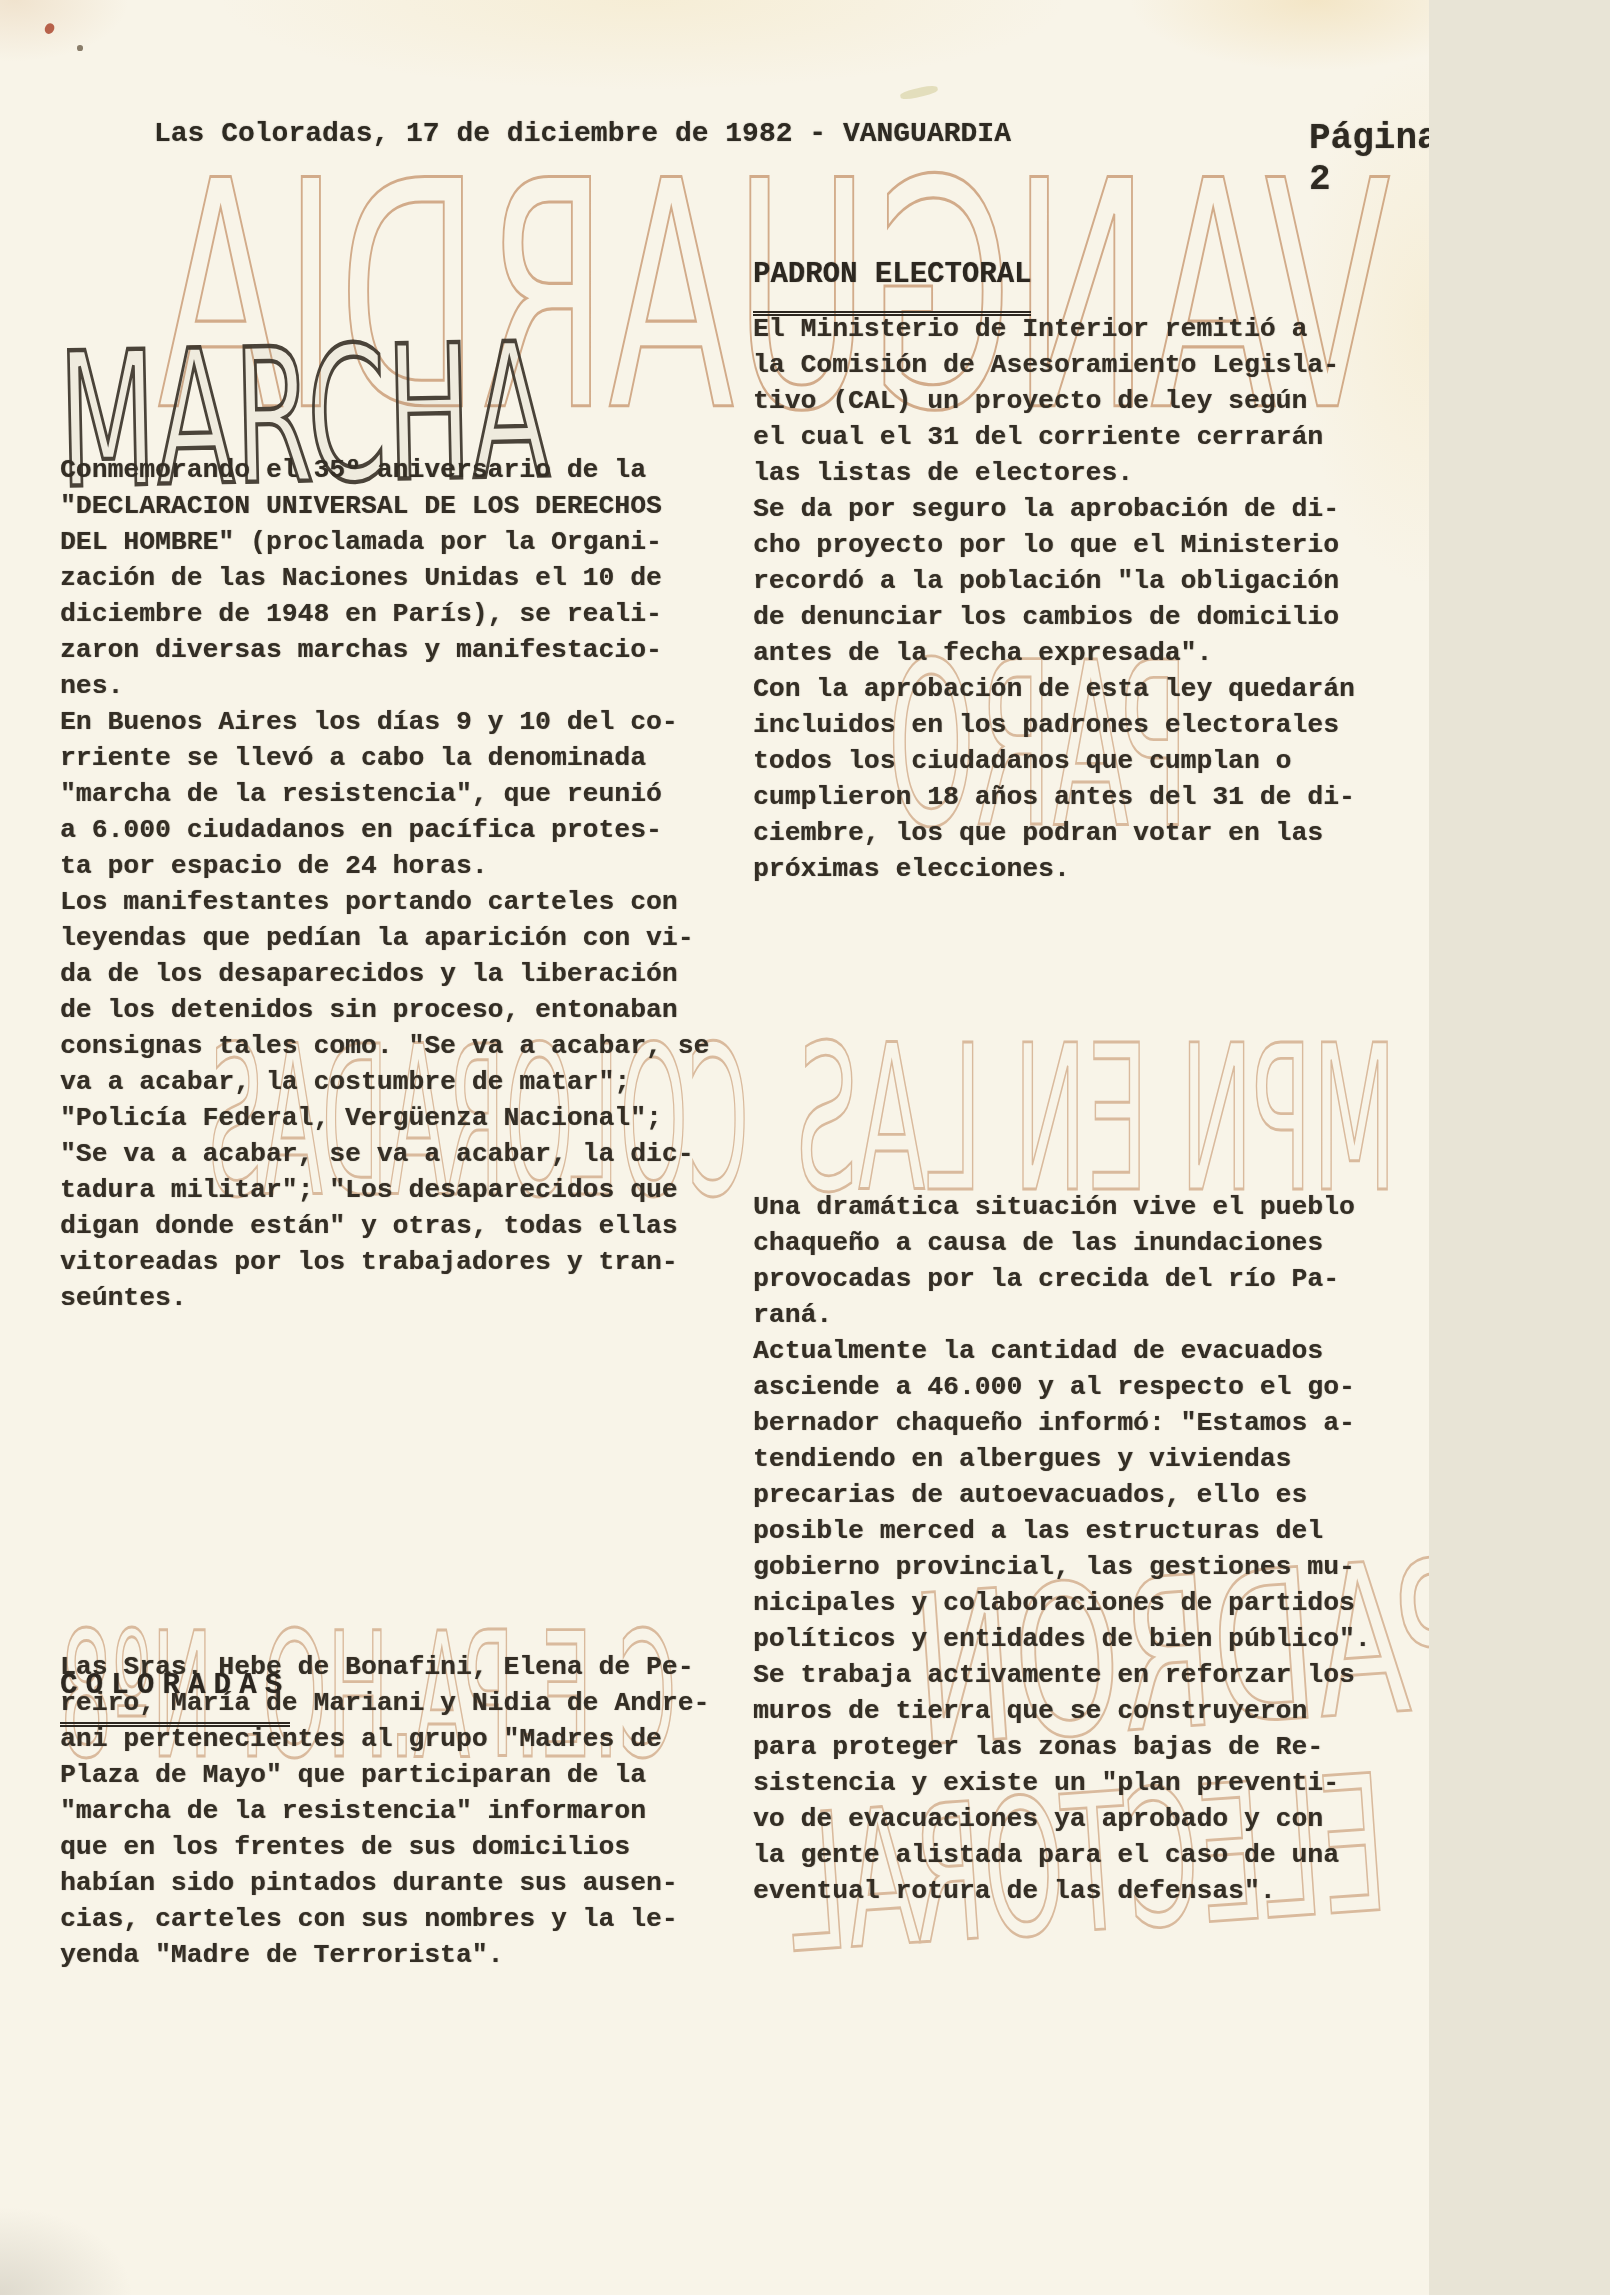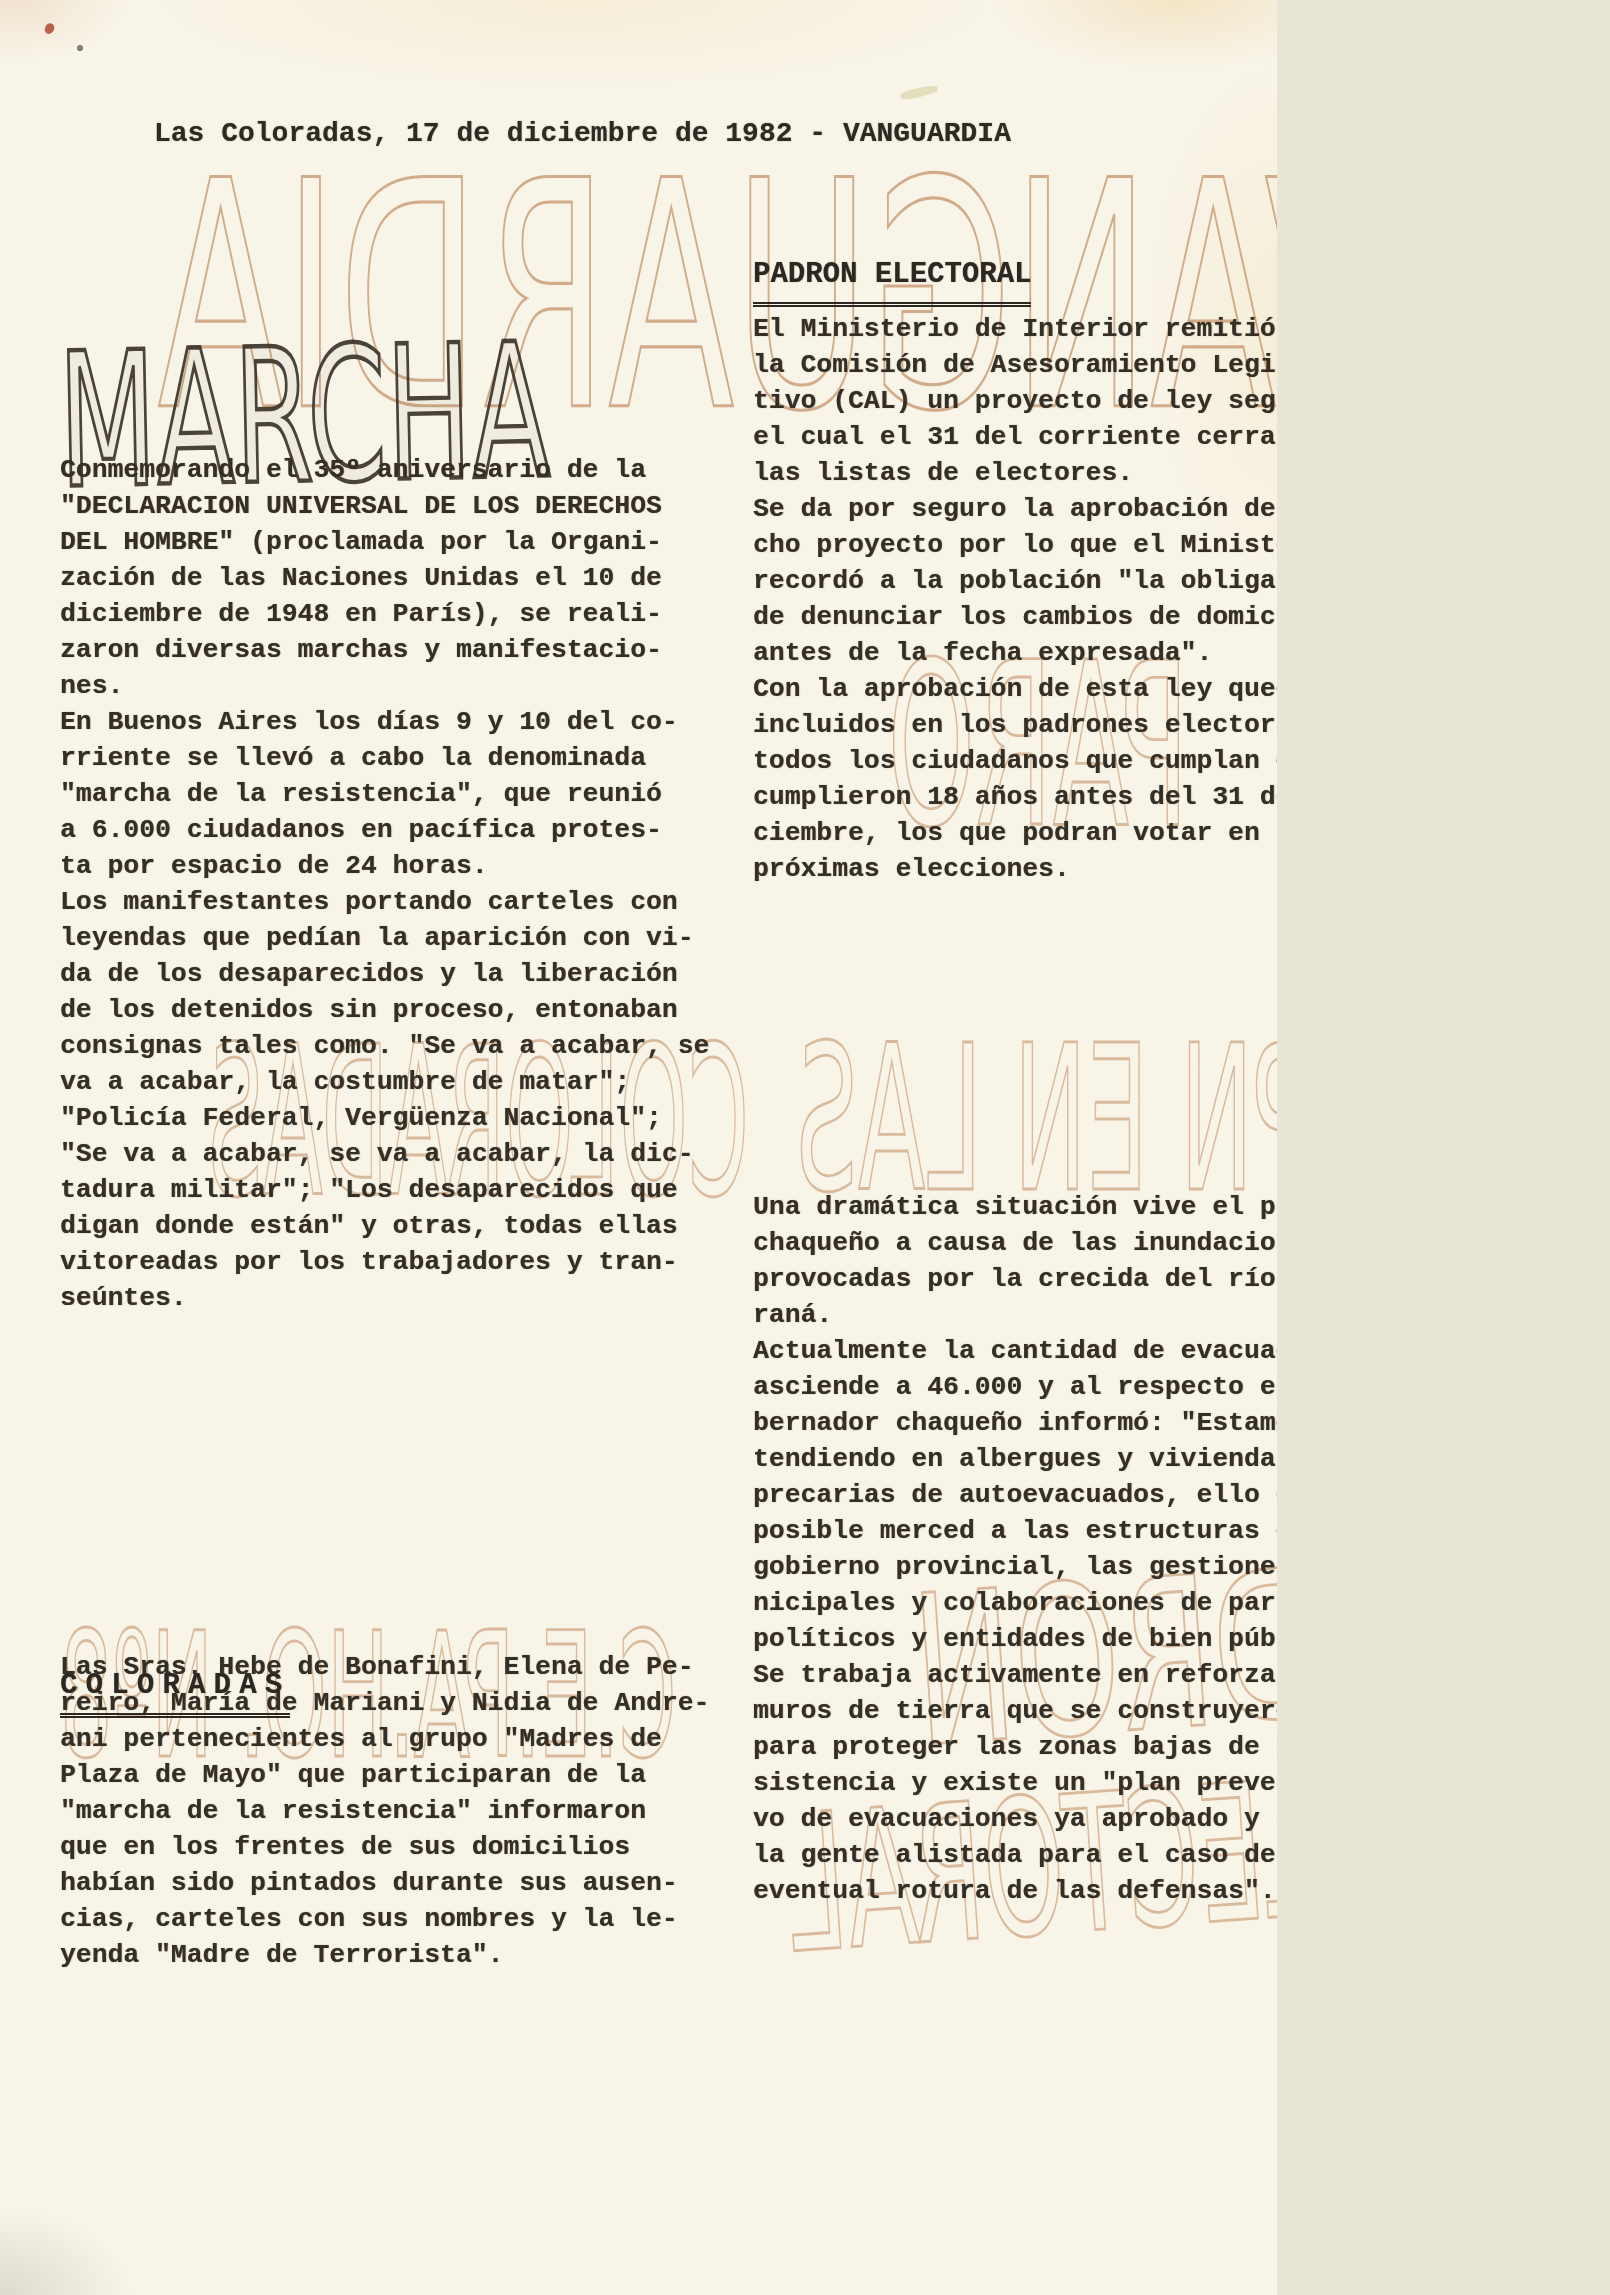--- a/index.html
+++ b/index.html
@@ -1,18 +1,18 @@
 <!DOCTYPE html>
 <html style="font-size:10px"><head>
 <meta charset="utf-8">
 <title>Scanned document</title>
 <style>
   html,body{margin:0;padding:0;background:#e8e4d6;}
   .page{
-    position:relative;width:1277px;height:2295px;overflow:hidden;
+    position:relative;width:1429px;height:2295px;overflow:hidden;
     background:
       radial-gradient(264px 101px at 92% 0%, rgba(232,196,120,0.30), transparent 70%),
       radial-gradient(566px 120px at 45% 0%, rgba(236,210,140,0.20), transparent 75%),
       radial-gradient(189px 378px at 100% 14%, rgba(236,206,130,0.16), transparent 70%),
       radial-gradient(164px 88px at 1% 0%, rgba(205,150,90,0.18), transparent 70%),
       radial-gradient(189px 126px at 0% 100%, rgba(130,124,110,0.22), transparent 70%),
       linear-gradient(#f8f4e8,#f8f4e8);
     font-family:"Liberation Mono", monospace;
   }
   .speck{position:absolute;border-radius:50%;}
@@ -35,21 +35,21 @@
   .edgemark{fill:#39332a;opacity:0.85;}
   .body-text{
     position:absolute;font-size:26.4px;line-height:36px;font-weight:700;color:#342e25;
     white-space:pre-line;letter-spacing:0px;
     text-shadow:0.4px 0.4px 1px rgba(52,46,37,0.6);
   }
   .col-left{left:60px;width:692px;}
   .col-right{left:753px;width:730px;}
   .heading{
     position:absolute;font-size:29px;font-weight:700;color:#2c2720;display:inline-block;
-    border-bottom:5.7px double #2c2720;padding-bottom:11px;
+    border-bottom:5.7px double #2c2720;padding-bottom:20px;
     text-shadow:0.4px 0.4px 1px rgba(44,39,32,0.6);
   }
   .heading.spaced{letter-spacing:8.2px;}
 </style>
 </head>
 <body>
 
 <div class="page">
 
   <div class="speck red"></div>

